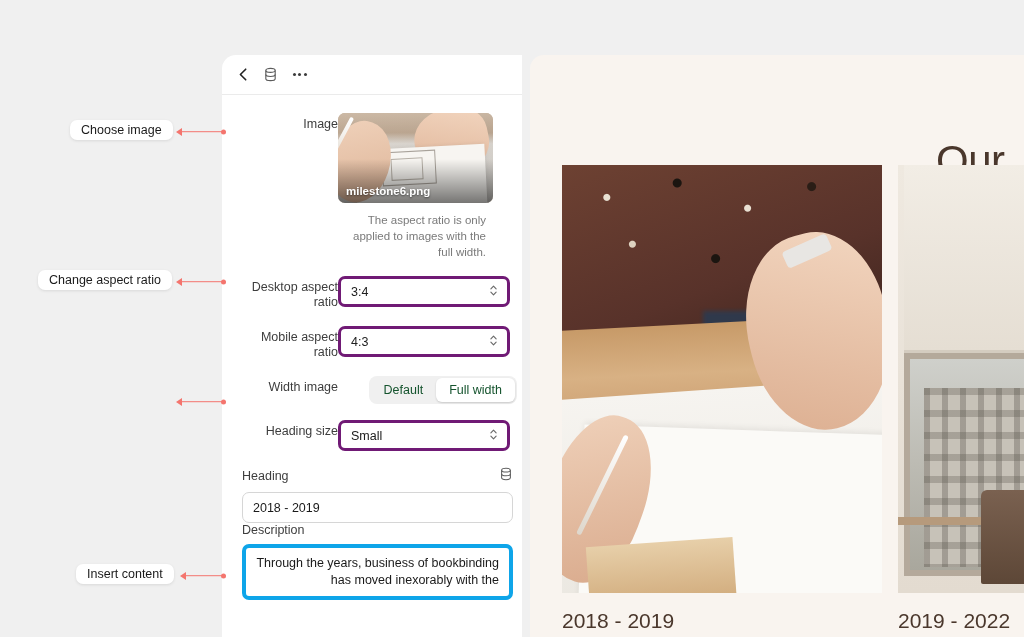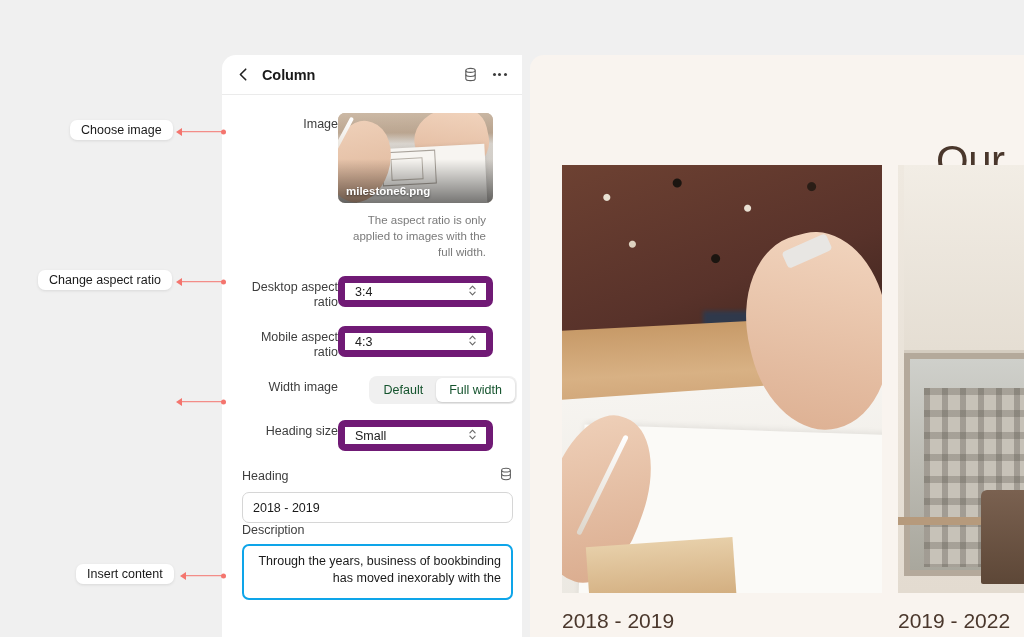--- a/index.html
+++ b/index.html
@@ -129,22 +129,22 @@
   }
   .help-text {
     margin-top: 9px;
     font-size: 11.5px; color: #7a7a7a; line-height: 16px;
     width: 148px;
   }
 
   
   .select {
     position: relative;
-    width: 155px; height: 31px;
-    border: 7px solid #701a75;
+    width: 172px; height: 31px;
+    border: 3px solid #701a75;
     border-radius: 7px;
     background: #fff;
     display: flex; align-items: center;
     padding: 0 26px 0 10px;
     font-size: 12.5px; color: #202020;
   }
   .select .caret {
     position: absolute; right: 9px; top: 50%; transform: translateY(-50%);
     color: #6a6a6a;
   }
@@ -181,21 +181,21 @@
   .text-input {
     width: 100%; height: 31px;
     border: 1px solid #d6d6d6; border-radius: 7px;
     background: #fff;
     display: flex; align-items: center;
     padding: 0 10px;
     font-size: 12.5px; color: #1a1a1a;
   }
   .textarea {
     width: 100%; height: 56px;
-    border: 2px solid #0ea5e9; border-radius: 7px;
+    border: 4px solid #0ea5e9; border-radius: 7px;
     background: #fff;
     padding: 7px 10px;
     font-size: 12.5px; color: #1a1a1a; line-height: 17px;
     overflow: hidden;
   }
   .block-offset { padding-left: 8px; }
 
   
   .callout {
     position: absolute;
@@ -429,21 +429,20 @@
   </div>
 
   <div class="panel">
 
     <div class="panel-header">
       <div class="back-btn">
         <svg width="8" height="13" viewBox="0 0 8 13" fill="none">
           <path d="M6.7 1.2 1.4 6.5l5.3 5.3" stroke="#222" stroke-width="1.6" stroke-linecap="round" stroke-linejoin="round"></path>
         </svg>
       </div>
-      <div class="panel-title">Column</div>
       <div class="hdr-icons">
         <div class="icon-btn">
           <svg width="15" height="15" viewBox="0 0 16 16" fill="none" stroke="#5c5c5c" stroke-width="1.2">
             <ellipse cx="8" cy="3.6" rx="5" ry="2.1"></ellipse>
             <path d="M3 3.6v8.8c0 1.16 2.24 2.1 5 2.1s5-.94 5-2.1V3.6"></path>
             <path d="M3 8c0 1.16 2.24 2.1 5 2.1s5-.94 5-2.1"></path>
           </svg>
         </div>
         <div class="icon-btn">
           <span class="dots-icon">

